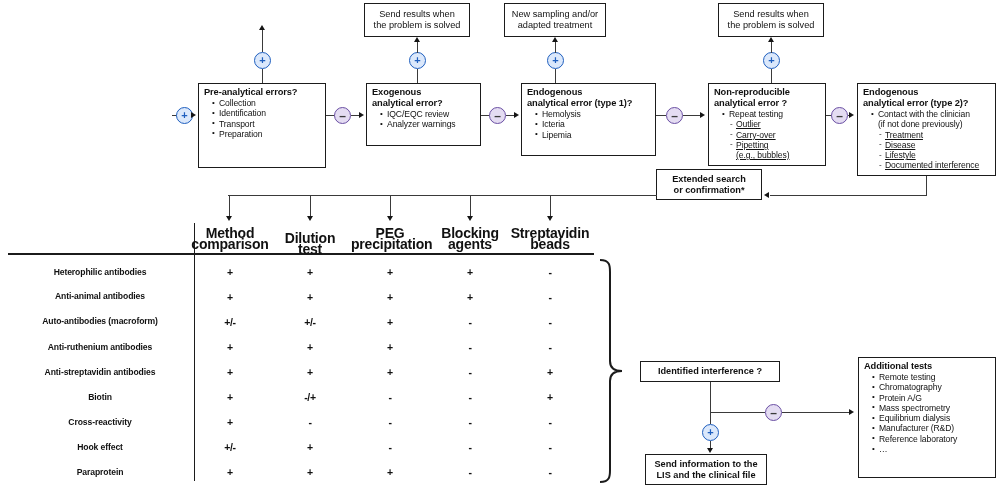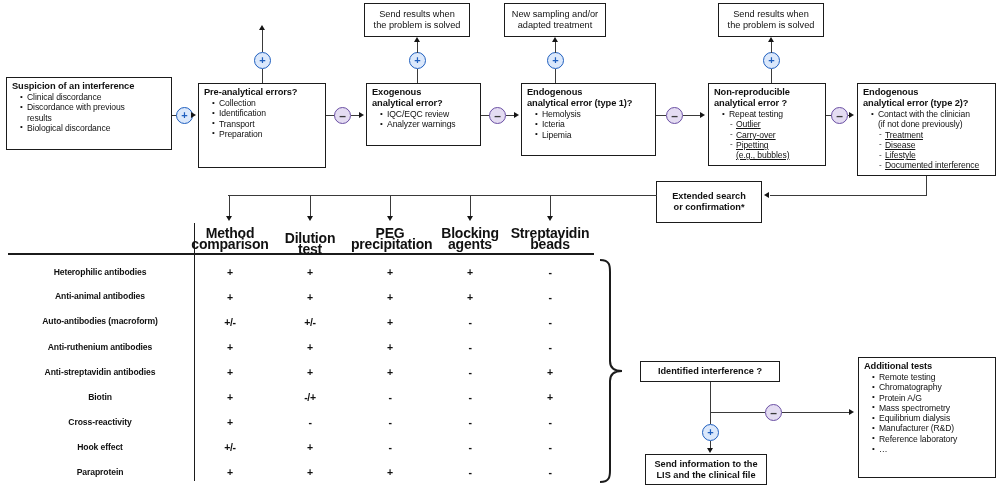--- a/index.html
+++ b/index.html
@@ -212,29 +212,20 @@
   <div class="ln lnv" style="left:555px;top:42px;height:11px;"></div>
   <div class="arrow-u" style="left:552px;top:37px;"></div>
 
   <div class="ln lnv" style="left:771px;top:69px;height:14px;"></div>
   <div class="node plus" style="left:763px;top:52px;">
     <span>+</span>
   </div>
   <div class="ln lnv" style="left:771px;top:42px;height:11px;"></div>
   <div class="arrow-u" style="left:768px;top:37px;"></div>
 
-  <div class="box" style="left:6px;top:77px;width:166px;height:73px;">
-    <div class="hdr">Suspicion of an interference</div>
-    <ul>
-      <li>Clinical discordance</li>
-      <li>Discordance with previous</li>
-      <li class="plain">results</li>
-      <li>Biological discordance</li>
-    </ul>
-  </div>
 
   <div class="box" style="left:198px;top:83px;width:128px;height:85px;">
     <div class="hdr">Pre-analytical errors?</div>
     <ul>
       <li>Collection</li>
       <li>Identification</li>
       <li>Transport</li>
       <li>Preparation</li>
     </ul>
   </div>
@@ -315,21 +306,21 @@
   <div class="ln lnh" style="left:683px;top:115px;width:18px;"></div>
   <div class="arrow-r" style="left:700px;top:112px;"></div>
 
   <div class="ln lnh" style="left:826px;top:115px;width:9px;"></div>
   <div class="node minus" style="left:831px;top:107px;">
     <span>–</span>
   </div>
   <div class="ln lnh" style="left:848px;top:115px;width:2px;"></div>
   <div class="arrow-r" style="left:849px;top:112px;"></div>
 
-  <div class="titlebox" style="left:656px;top:181px;width:106px;height:42px;">
+  <div class="titlebox" style="left:656px;top:169px;width:106px;height:31px;">
     <span>
       <span>Extended search</span><br>
       <span class="sub">or confirmation*</span>
     </span>
   </div>
 
   <div class="ln lnv" style="left:926px;top:176px;height:20px;"></div>
   <div class="ln lnh" style="left:770px;top:195px;width:157px;"></div>
   <div class="arrow-l" style="left:764px;top:192px;"></div>
 

